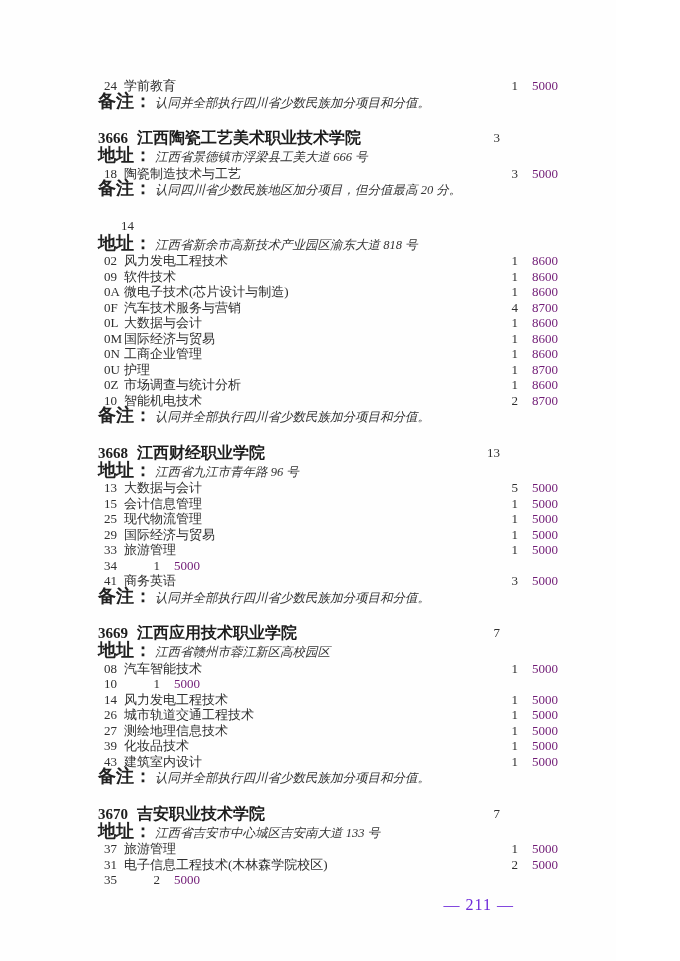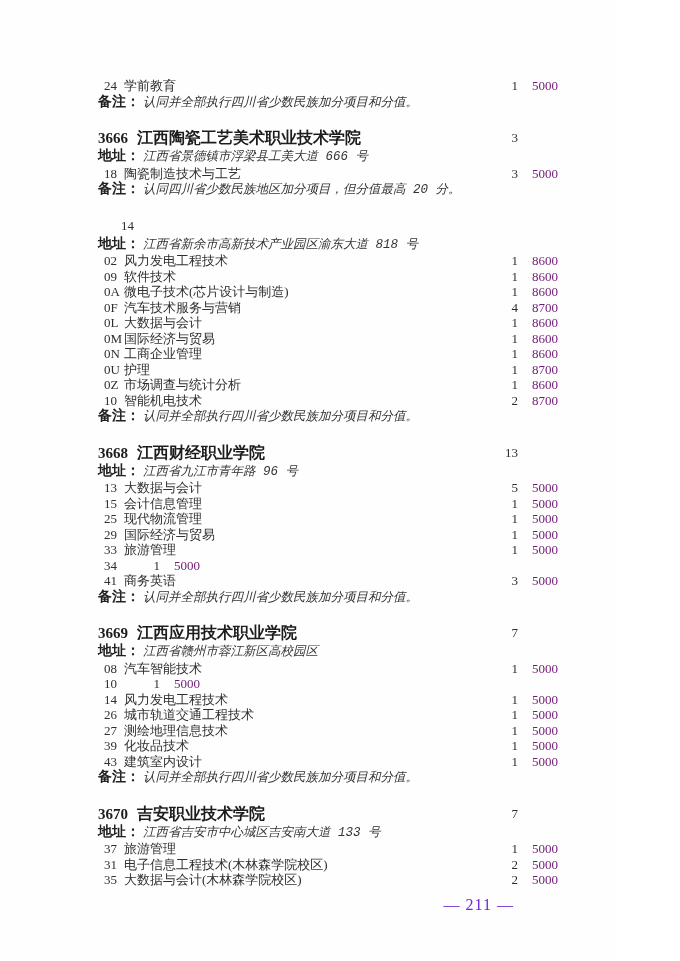--- a/index.html
+++ b/index.html
@@ -23,37 +23,38 @@
   .school:first-child { margin-top: 0; }
 
   .school-header {
     display: flex;
     align-items: flex-end;
     line-height: 20px;
     font-family: "Liberation Sans", sans-serif;
     font-weight: bold;
     font-size: 16px;
     color: #1d1d1d;
+    gap: 18px;
   }
   .school-title { flex: 1; }
   .sh-code { margin-right: 9px; font-family: "Liberation Serif", serif; font-size: 15px; }
 
   .addr-line, .note-line {
     line-height: 15.5px;
     font-size: 13px;
     white-space: nowrap;
   }
   .label {
     font-family: "Liberation Sans", sans-serif;
     font-weight: bold;
-    font-size: 14px;
+    font-size: 18px;
     color: #222222;
   }
   .kai {
-    font-family: Liberation Mono, monospace;
+    font-family: Liberation Serif, serif;
     font-style: italic;
     font-size: 12.5px;
     margin-left: 3px;
     color: #333333;
   }
 
   .row {
     display: flex;
     align-items: baseline;
     line-height: 15.5px;
@@ -332,21 +333,20 @@
     <span class="fee">5000</span>
   </div>
           <div class="row">
     <span class="code">31</span>
     <span class="name">电子信息工程技术(木林森学院校区)</span>
     <span class="count">2</span>
     <span class="fee">5000</span>
   </div>
           <div class="row">
     <span class="code">35</span>
-    <span class="name">大数据与会计(木林森学院校区)</span>
     <span class="count">2</span>
     <span class="fee">5000</span>
   </div>
         </div>
 
   </section>
     </div>
   <div class="footer">— 211 —</div>
 </div>
 

